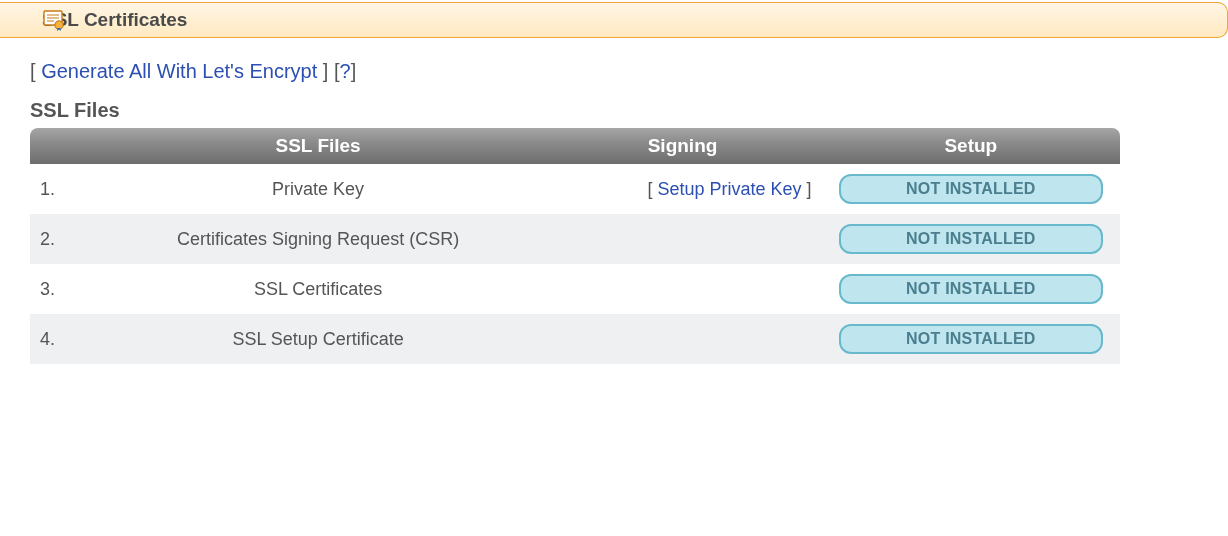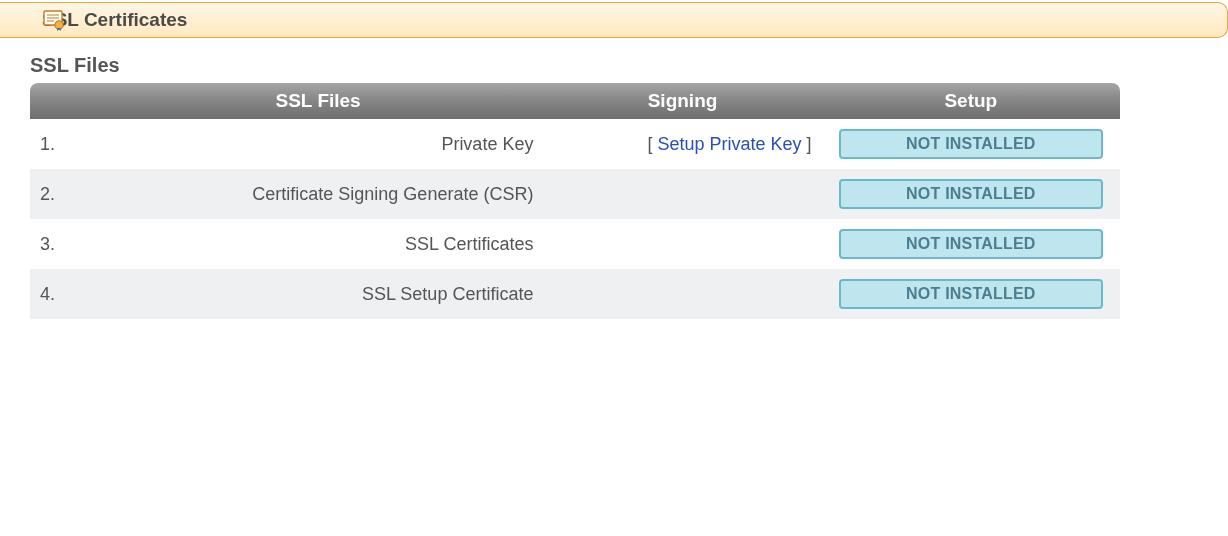--- a/index.html
+++ b/index.html
@@ -33,27 +33,27 @@
     background:linear-gradient(#a6a6a6,#8b8b8b 40%,#6d6d6d);
     color:#fff;font-weight:bold;font-size:19px;
     padding:7px 10px;text-align:center;border:none;
   }
   .tbl thead th:first-child{border-top-left-radius:8px}
   .tbl thead th:last-child{border-top-right-radius:8px}
   .tbl tbody td{padding:10px 10px;font-size:18px;color:#555;vertical-align:middle}
   .tbl tbody tr.even{background:#eef0f1}
   .tbl tbody tr.odd{background:#fff}
   .col-num{width:46px;text-align:left;padding-left:14px}
-  .col-name{width:470px;text-align:right}
+  .col-name{width:470px;text-align:center}
   .col-opts{width:280px;text-align:right}
   .col-status{width:280px;text-align:center}
   .opt-link{color:#2b4fb3;text-decoration:none}
   .status-badge{
     display:inline-block;width:244px;padding:4px 8px;
-    border:2px solid #69b9cd;border-radius:4px;
+    border:2px solid #69b9cd;border-radius:12px;
     background:#bfe6ee;color:#4b7e8f;font-weight:bold;font-size:16px;
     text-align:center;letter-spacing:.2px;
   }
 </style>
 </head>
 <body>
 <div class="page">
 
 <div style="position:relative">
   <svg class="cert-icon" viewBox="0 0 24 24">
@@ -62,20 +62,24 @@
     <line x1="5" y1="10" x2="17" y2="10" stroke="#c77b18" stroke-width="1"></line>
     <line x1="5" y1="13" x2="12" y2="13" stroke="#c77b18" stroke-width="1"></line>
     <circle cx="17" cy="17" r="4.2" fill="#f6b23b" stroke="#b8701a" stroke-width="1"></circle>
     <path d="M15.5 20 L14.8 23 L17 21.6 L19.2 23 L18.5 20" fill="#2f6db3"></path>
   </svg>
   <div class="panel-header">
     <span class="panel-title">SSL Certificates</span>
   </div>
 </div>
 
+<div class="actions">
+  <span class="bracket">[ </span><a href="#">Generate All With Let's Encrypt</a><span class="bracket"> ] </span>
+  <span class="bracket">[</span><a href="#">?</a><span class="bracket">]</span>
+</div>
 
 <div class="section-title">SSL Files</div>
 
 <table class="tbl">
   <thead>
     <tr>
       <th class="col-num"></th>
       <th class="col-name">SSL Files</th>
       <th class="col-opts">Signing</th>
       <th class="col-status">Setup</th>
@@ -87,21 +91,21 @@
       <td class="col-name">Private Key</td>
       <td class="col-opts">
         <span class="bracket">[ </span><a href="#" class="opt-link">Setup Private Key</a><span class="bracket"> ]</span>
       </td>
       <td class="col-status">
         <span class="status-badge">NOT INSTALLED</span>
       </td>
     </tr>
     <tr class="even">
       <td class="col-num">2.</td>
-      <td class="col-name">Certificate Signing Generate (CSR)</td>
+      <td class="col-name">Certificates Signing Request (CSR)</td>
       <td class="col-opts"></td>
       <td class="col-status">
         <span class="status-badge">NOT INSTALLED</span>
       </td>
     </tr>
     <tr class="odd">
       <td class="col-num">3.</td>
       <td class="col-name">SSL Certificates</td>
       <td class="col-opts"></td>
       <td class="col-status">

